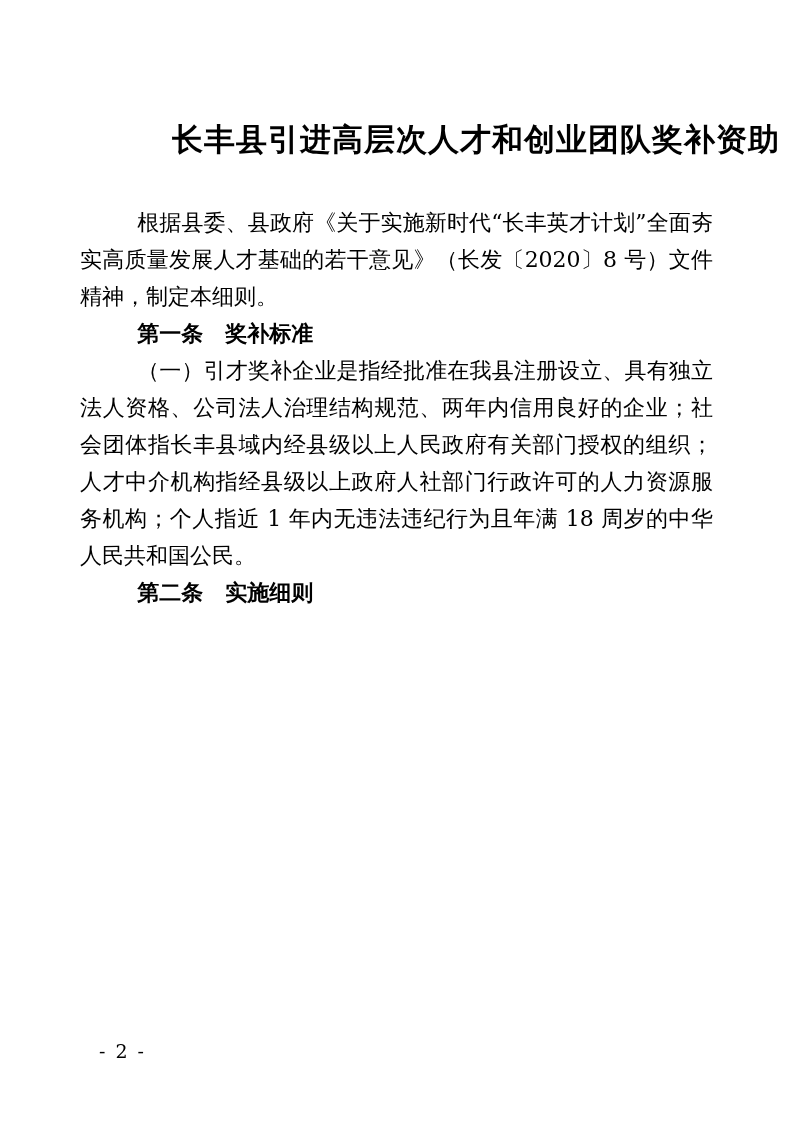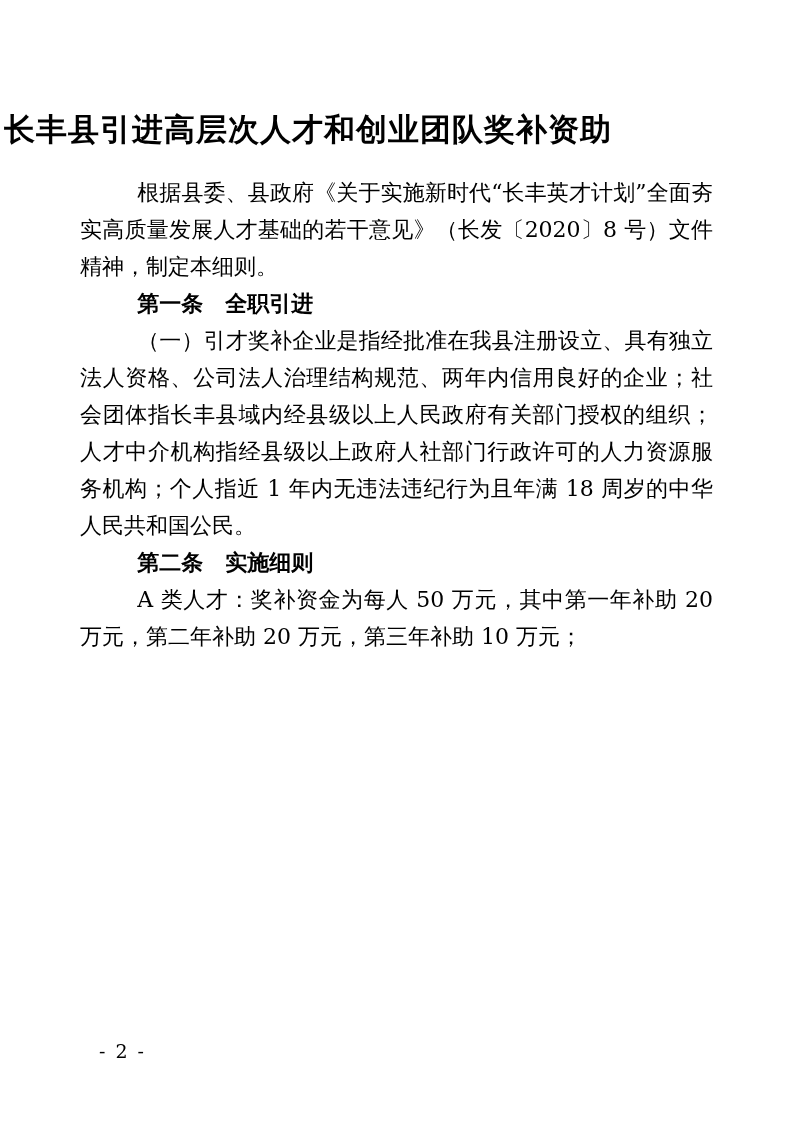--- a/index.html
+++ b/index.html
@@ -10,34 +10,34 @@
   .page {
     position: relative;
     width: 794px;
     height: 1123px;
     background: #ffffff;
     color: #000000;
     overflow: hidden;
     font-family: "DejaVu Serif", "Liberation Serif", serif;
   }
   .doc-title {
-    margin: 4px;
+    margin: 14px;
     padding-top: 100px;
-    text-align: left;
+    text-align: right;
     font-size: 31px;
     line-height: 50px;
     font-weight: bold;
     font-family: "DejaVu Serif", "Liberation Serif", serif;
     letter-spacing: 1px;
   }
   .title-line {
     display: block;
   }
   .doc-body {
-    margin: 20px 81px 0 80px;
+    margin: 40px 81px 0 80px;
   }
   .doc-body p {
     margin: 0;
     font-size: 22px;
     line-height: 37px;
     text-align: justify;
     text-indent: 2.6em;
     word-break: break-all;
   }
   .doc-body p.heading {
@@ -57,20 +57,19 @@
 </head>
 <body>
 
 <div class="page">
   <h1 class="doc-title">
     <span class="title-line">长丰县引进高层次人才和创业团队奖补资助</span>
   </h1>
 
   <div class="doc-body">
       <p class="body-para">根据县委、县政府《关于实施新时代“长丰英才计划”全面夯实高质量发展人才基础的若干意见》（长发〔2020〕8 号）文件精神，制定本细则。</p>
-      <p class="heading">第一条　全职引进</p>
+      <p class="heading">第一条　奖补标准</p>
       <p class="body-para">（一）引才奖补企业是指经批准在我县注册设立、具有独立法人资格、公司法人治理结构规范、两年内信用良好的企业；社会团体指长丰县域内经县级以上人民政府有关部门授权的组织；人才中介机构指经县级以上政府人社部门行政许可的人力资源服务机构；个人指近 1 年内无违法违纪行为且年满 18 周岁的中华人民共和国公民。</p>
       <p class="heading">第二条　实施细则</p>
-      <p class="body-para">A 类人才：奖补资金为每人 50 万元，其中第一年补助 20 万元，第二年补助 20 万元，第三年补助 10 万元；</p>
     </div>
 
   <div class="page-number">- 2 -</div>
 </div>
 
 </body></html>

